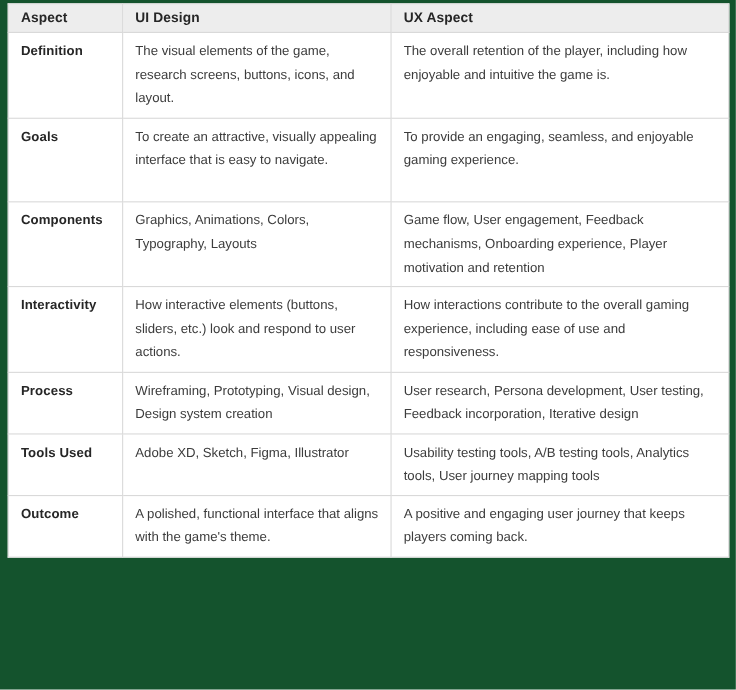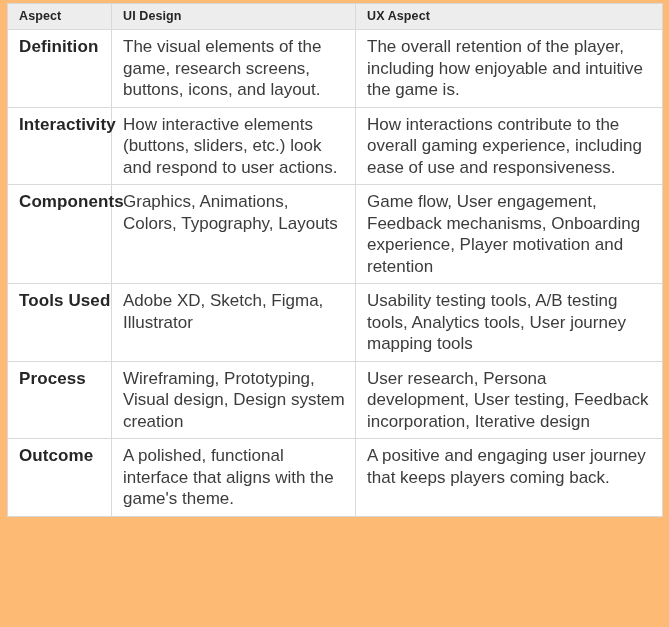--- a/index.html
+++ b/index.html
@@ -11,21 +11,21 @@
     width: 669px;
     height: 627px;
     overflow: hidden;
     font-family: "Liberation Sans", sans-serif;
     -webkit-font-smoothing: antialiased;
   }
   .page {
     position: relative;
     width: 669px;
     height: 627px;
-    background: #fdba74;
+    background: #14532d;
     box-sizing: border-box;
     padding: 3px 7px 0 7px;
   }
   table.cmp {
     border-collapse: collapse;
     width: 655px;
     table-layout: fixed;
     background: #ffffff;
   }
   table.cmp col.c-aspect { width: 104px; }
@@ -45,21 +45,21 @@
     font-size: 12.5px;
     font-weight: 600;
     line-height: 15px;
     padding-top: 5px;
     padding-bottom: 5px;
     height: 25px;
     letter-spacing: 0.1px;
   }
   table.cmp tbody td {
     color: #3c3c3c;
-    font-size: 17px;
+    font-size: 12px;
     line-height: 21.5px;
     font-weight: 400;
   }
   table.cmp tbody td.aspect-cell {
     color: #262626;
     font-weight: 600;
     letter-spacing: 0.1px;
     white-space: nowrap;
   }
   tr.h-tall  td { height: 76px; }
@@ -83,38 +83,43 @@
         <th>UX Aspect</th>
       </tr>
     </thead>
     <tbody>
       <tr class="h-tall">
         <td class="aspect-cell">Definition</td>
         <td>The visual elements of the game, research screens, buttons, icons, and layout.</td>
         <td>The overall retention of the player, including how enjoyable and intuitive the game is.</td>
       </tr>
       <tr class="h-tall">
-        <td class="aspect-cell">Interactivity</td>
-        <td>How interactive elements (buttons, sliders, etc.) look and respond to user actions.</td>
-        <td>How interactions contribute to the overall gaming experience, including ease of use and responsiveness.</td>
+        <td class="aspect-cell">Goals</td>
+        <td>To create an attractive, visually appealing interface that is easy to navigate.</td>
+        <td>To provide an engaging, seamless, and enjoyable gaming experience.</td>
       </tr>
       <tr class="h-tall">
         <td class="aspect-cell">Components</td>
         <td>Graphics, Animations, Colors, Typography, Layouts</td>
         <td>Game flow, User engagement, Feedback mechanisms, Onboarding experience, Player motivation and retention</td>
       </tr>
-      <tr class="h-mid">
-        <td class="aspect-cell">Tools Used</td>
-        <td>Adobe XD, Sketch, Figma, Illustrator</td>
-        <td>Usability testing tools, A/B testing tools, Analytics tools, User journey mapping tools</td>
+      <tr class="h-tall">
+        <td class="aspect-cell">Interactivity</td>
+        <td>How interactive elements (buttons, sliders, etc.) look and respond to user actions.</td>
+        <td>How interactions contribute to the overall gaming experience, including ease of use and responsiveness.</td>
       </tr>
       <tr class="h-mid">
         <td class="aspect-cell">Process</td>
         <td>Wireframing, Prototyping, Visual design, Design system creation</td>
         <td>User research, Persona development, User testing, Feedback incorporation, Iterative design</td>
+      </tr>
+      <tr class="h-mid">
+        <td class="aspect-cell">Tools Used</td>
+        <td>Adobe XD, Sketch, Figma, Illustrator</td>
+        <td>Usability testing tools, A/B testing tools, Analytics tools, User journey mapping tools</td>
       </tr>
       <tr class="h-short">
         <td class="aspect-cell">Outcome</td>
         <td>A polished, functional interface that aligns with the game's theme.</td>
         <td>A positive and engaging user journey that keeps players coming back.</td>
       </tr>
     </tbody>
   </table>
 </div>
 

